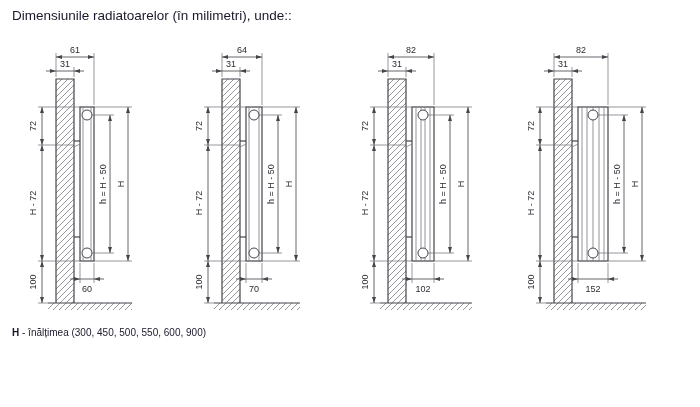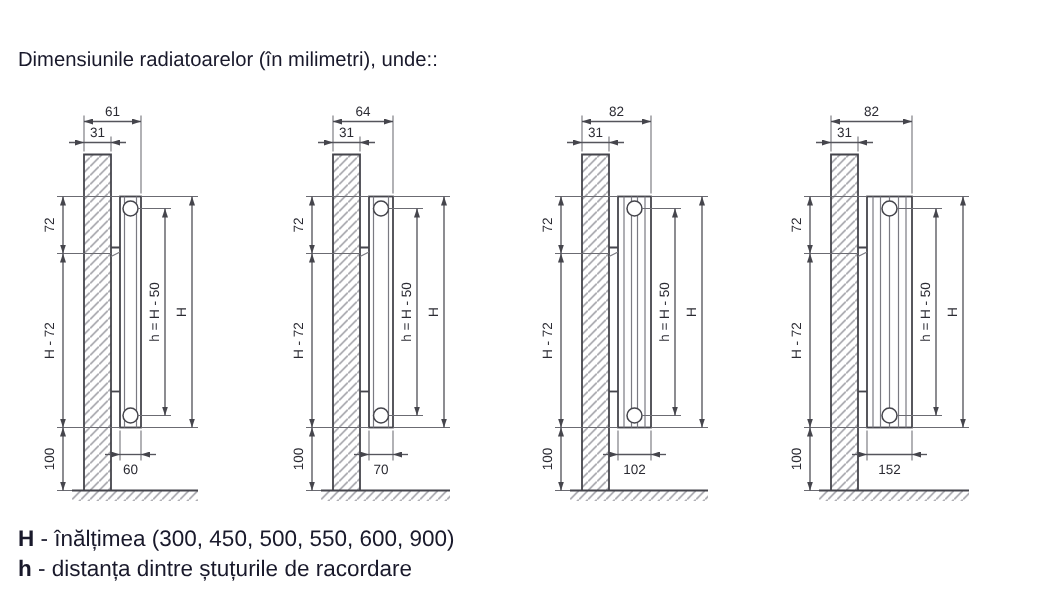--- a/index.html
+++ b/index.html
@@ -1,33 +1,33 @@
 <!DOCTYPE html>
 <html><head>
 <meta charset="utf-8">
 <style>
   html,body { margin:0; padding:0; }
   body {
     width:700px; height:407px; background:#ffffff; overflow:hidden;
     font-family:"Liberation Sans", sans-serif; color:#1e1e2d;
   }
-  .page { padding:8px 12px;margin-top:24px; }
+  .page { padding:8px 12px; }
   .title { font-size:13.5px; font-weight:normal; margin:0 0 4px 0; color:#19192b; }
   .row { display:flex; gap:6px; align-items:flex-start; }
   svg.dwg { display:block; }
   .ln   { stroke:#45454c; stroke-width:1.2; fill:none; }
   .lnt  { stroke:#7a7a82; stroke-width:0.8; fill:none; }
   .rad  { fill:#ffffff; stroke:#45454c; stroke-width:1.2; }
   .port { fill:#ffffff; stroke:#45454c; stroke-width:1; }
   .ext  { stroke:#6b6b72; stroke-width:0.7; fill:none; }
   .dim  { stroke:#55555c; stroke-width:0.9; fill:none; }
   .hatchfill { fill:url(#hatch); stroke:none; }
   .dtx  { font-family:"Liberation Sans", sans-serif; font-size:9px; fill:#2b2b33; text-anchor:middle; }
   .legend { margin-top:10px; }
-  .lg { margin:0 0 3px 0; font-size:15px; color:#19192b; }
+  .lg { margin:0 0 3px 0; font-size:10px; color:#19192b; }
   .lg b { font-weight:bold; }
 </style>
 </head>
 <body>
 
 <svg width="0" height="0" style="position:absolute" aria-hidden="true">
   <defs>
     <pattern id="hatch" width="6" height="6" patternUnits="userSpaceOnUse">
       <path d="M0,6 L6,0" stroke="#98989f" stroke-width="1"></path>
     </pattern>
@@ -271,15 +271,14 @@
         <line class="dim" x1="68" y1="252" x2="98" y2="252"></line>
         <line class="dim" x1="108" y1="252" x2="98" y2="252" marker-end="url(#aE)"></line>
         <text class="dtx" x="83" y="265">152</text>
       </g>
     </svg>
 
   </div>
 
   <div class="legend">
     <p class="lg"><b>H</b> <span>- înălțimea (300, 450, 500, 550, 600, 900)</span></p>
-    <p class="lg"><b>h</b> <span>- distanța dintre ștuțurile de racordare</span></p>
   </div>
 </div>
 
 </body></html>

